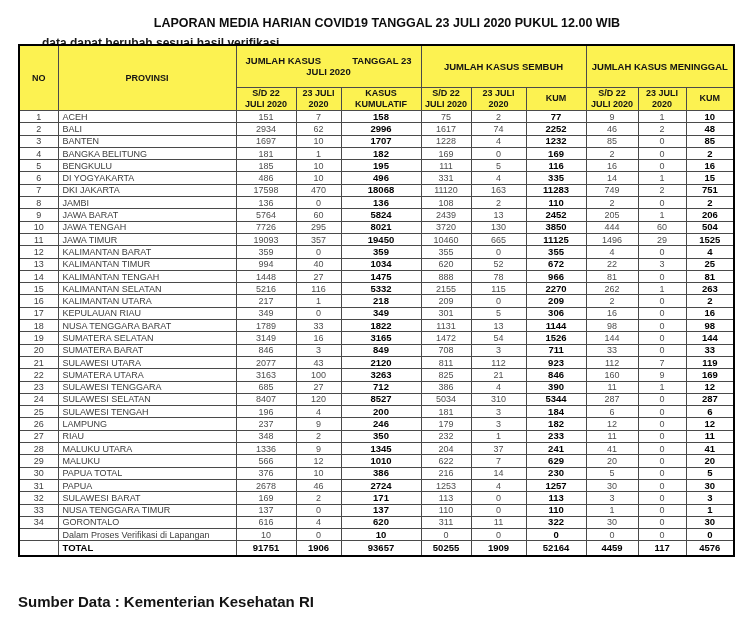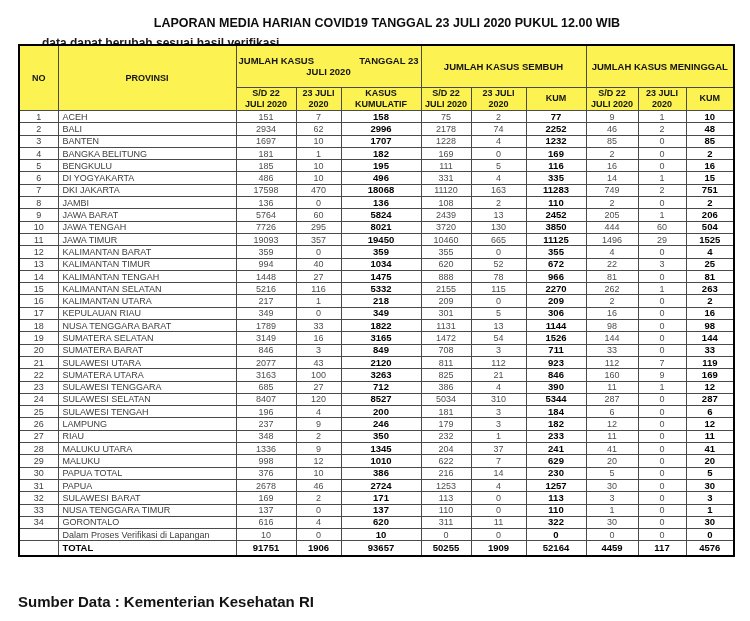--- a/index.html
+++ b/index.html
@@ -23,21 +23,21 @@
     border:1px solid #4a4a4a;overflow:hidden;white-space:nowrap;
   }
   thead th{
     background:var(--yellow,#FCF251);
     font-size:9px;font-weight:bold;color:#141414;text-align:center;vertical-align:middle;
     padding:0 2px;
   }
   tr.ghr{height:42px;}
   tr.shr{height:20px;}
   tr.shr th{white-space:pre-line;line-height:1.25;}
-  .g1l1{display:flex;justify-content:space-between;padding:0 0;font-size:9.5px;}
+  .g1l1{display:flex;justify-content:space-between;padding:0 7px;font-size:9.5px;}
   .g1l2{text-align:center;font-size:9.5px;}
   .grp{font-size:9.5px;margin-left:44px;}
   tbody tr{height:12.3px;}
   tbody td{font-size:9px;line-height:10px;padding:0 3px;}
   td.no-cell{text-align:center;color:#3d3d3d;}
   td.prov{color:#3d3d3d;padding-left:4px;}
   td.num{text-align:center;color:#4d4d4d;}
   td.b{font-weight:bold;color:#000;font-size:9.5px;}
   tr.total-row{height:15px;padding-left:9px;}
   tr.total-row td{font-weight:bold;color:#000;font-size:9.5px;}
@@ -111,21 +111,21 @@
         <td class="num">9</td>
         <td class="num">1</td>
         <td class="num b">10</td>
       </tr>
       <tr>
         <td class="no-cell">2</td>
         <td class="prov">BALI</td>
         <td class="num">2934</td>
         <td class="num">62</td>
         <td class="num b">2996</td>
-        <td class="num">2178</td>
+        <td class="num">1617</td>
         <td class="num">74</td>
         <td class="num b">2252</td>
         <td class="num">46</td>
         <td class="num">2</td>
         <td class="num b">48</td>
       </tr>
       <tr>
         <td class="no-cell">3</td>
         <td class="prov">BANTEN</td>
         <td class="num">1697</td>
@@ -459,21 +459,21 @@
         <td class="num">204</td>
         <td class="num">37</td>
         <td class="num b">241</td>
         <td class="num">41</td>
         <td class="num">0</td>
         <td class="num b">41</td>
       </tr>
       <tr>
         <td class="no-cell">29</td>
         <td class="prov">MALUKU</td>
-        <td class="num">998</td>
+        <td class="num">566</td>
         <td class="num">12</td>
         <td class="num b">1010</td>
         <td class="num">622</td>
         <td class="num">7</td>
         <td class="num b">629</td>
         <td class="num">20</td>
         <td class="num">0</td>
         <td class="num b">20</td>
       </tr>
       <tr>

